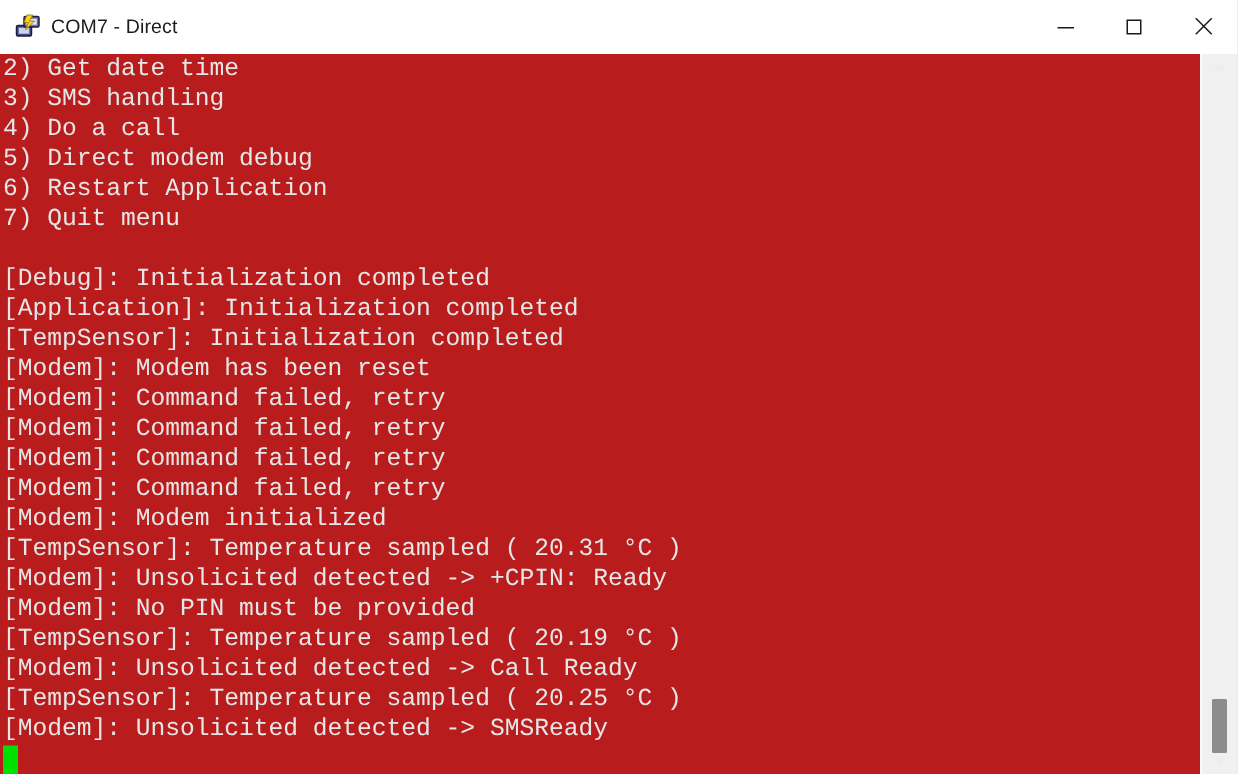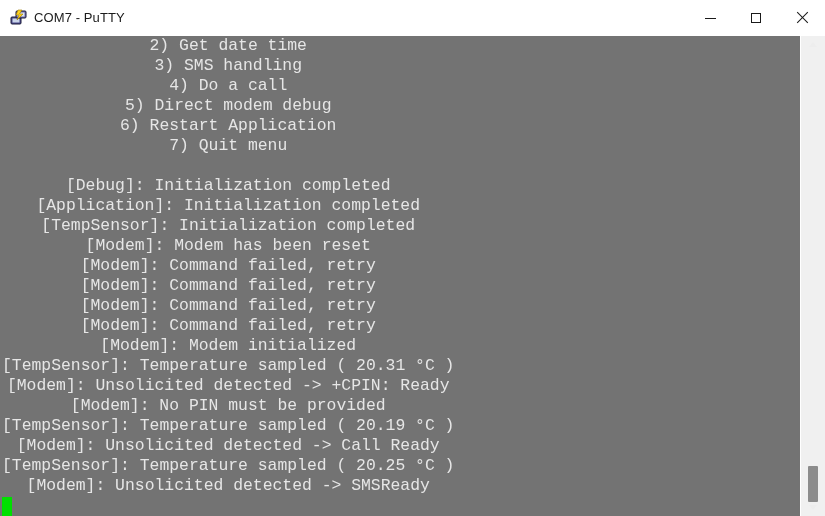--- a/index.html
+++ b/index.html
@@ -185,36 +185,36 @@
     <span id="app-icon">
       <svg width="18" height="18" viewBox="0 0 18 18" xmlns="http://www.w3.org/2000/svg">
         <rect x="1" y="8" width="10" height="7" rx="1" fill="#4b4b8f" stroke="#1c1c3a" stroke-width="1"></rect>
         <rect x="2.5" y="9.5" width="7" height="4" fill="#c9d4e8"></rect>
         <rect x="6" y="2" width="10" height="7" rx="1" fill="#6f6fae" stroke="#1c1c3a" stroke-width="1"></rect>
         <rect x="7.5" y="3.5" width="7" height="4" fill="#dde4f2"></rect>
         <path d="M8 1 L12 1 L9.5 5 L13 5 L7 11 L9 6 L6 6 Z" fill="#ffd21e" stroke="#9a7b00" stroke-width="0.6"></path>
       </svg>
     </span>
 
-    <span id="window-title" style="color: rgb(27, 27, 27);">COM7 - PuTTY</span>
+    <span id="window-title" style="color: rgb(27, 27, 27);">COM7 - Direct</span>
 
     <div class="win-controls">
       <button class="win-btn">
         <span class="glyph-min"></span>
       </button>
       <button class="win-btn">
         <span class="glyph-max"></span>
       </button>
       <button class="win-btn close-btn">
         <span class="glyph-close"></span>
       </button>
     </div>
   </div>
 
-  <div id="terminal-area" style="background: #737373; text-align: center;">
+  <div id="terminal-area" style="background: #b91c1c;">
     <div id="terminal-text" style="color: rgb(230, 230, 230);"><div class="row">2) Get date time</div><div class="row">3) SMS handling</div><div class="row">4) Do a call</div><div class="row">5) Direct modem debug</div><div class="row">6) Restart Application</div><div class="row">7) Quit menu</div><div class="row">&nbsp;</div><div class="row">[Debug]: Initialization completed</div><div class="row">[Application]: Initialization completed</div><div class="row">[TempSensor]: Initialization completed</div><div class="row">[Modem]: Modem has been reset</div><div class="row">[Modem]: Command failed, retry</div><div class="row">[Modem]: Command failed, retry</div><div class="row">[Modem]: Command failed, retry</div><div class="row">[Modem]: Command failed, retry</div><div class="row">[Modem]: Modem initialized</div><div class="row">[TempSensor]: Temperature sampled ( 20.31 °C )</div><div class="row">[Modem]: Unsolicited detected -&gt; +CPIN: Ready</div><div class="row">[Modem]: No PIN must be provided</div><div class="row">[TempSensor]: Temperature sampled ( 20.19 °C )</div><div class="row">[Modem]: Unsolicited detected -&gt; Call Ready</div><div class="row">[TempSensor]: Temperature sampled ( 20.25 °C )</div><div class="row">[Modem]: Unsolicited detected -&gt; SMSReady</div></div>
     <div id="cursor-block" style="background: rgb(0, 224, 0);"></div>
   </div>
 
   <div id="terminal-scrollbar" style="background: rgb(240, 240, 240);">
     <div id="scrollbar-up-arrow">
       <span class="sb-arrow-glyph sb-arrow-up"></span>
     </div>
     <div id="scrollbar-thumb" style="background: rgb(140, 140, 140);"></div>
     <div id="scrollbar-down-arrow">

